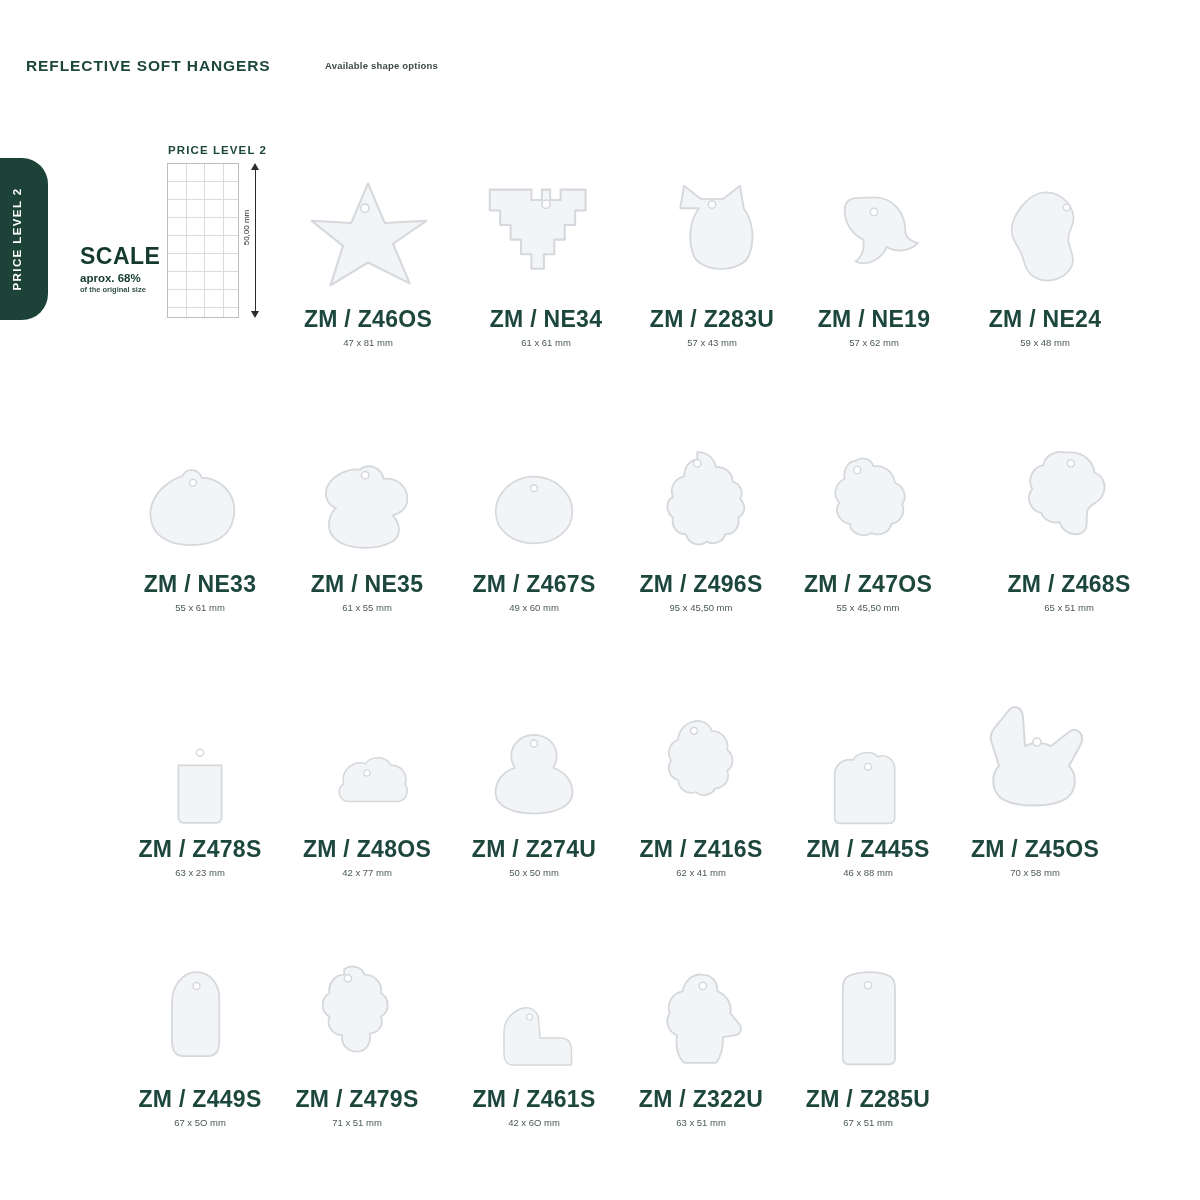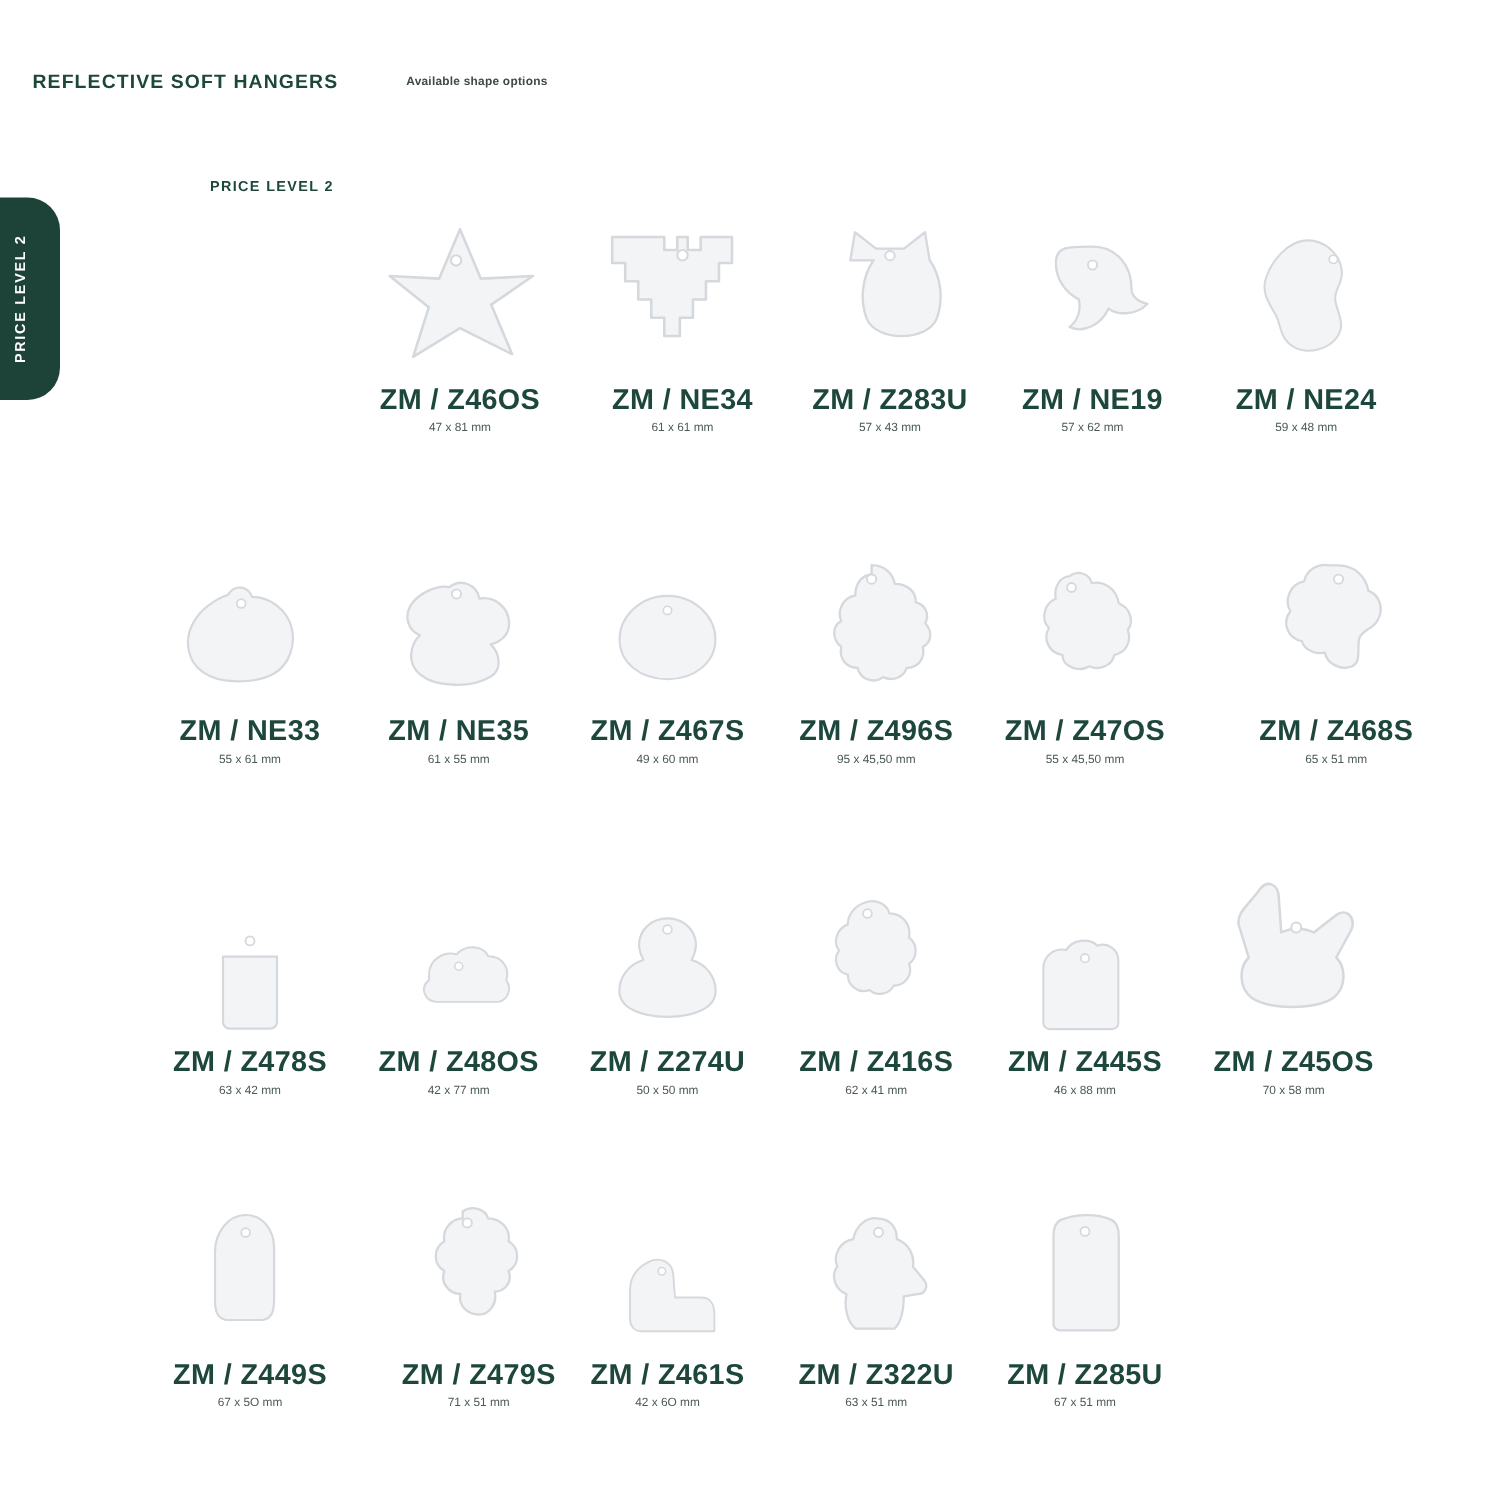--- a/index.html
+++ b/index.html
@@ -106,20 +106,34 @@
 
   <div class="header-title">REFLECTIVE SOFT HANGERS</div>
   <div class="header-sub">Available shape options</div>
 
   <div class="price-tab">
     <div class="price-tab-label">PRICE LEVEL 2</div>
   </div>
 
   <div class="pl-heading">PRICE LEVEL 2</div>
 
+  <div class="scale-block">
+    <div class="scale-grid"></div>
+    <div class="scale-arrow">
+      <div class="tipA"></div>
+        <div class="line"></div>
+        <div class="tipB"></div>
+      <div class="scale-arrow-label">50,00 mm</div>
+    </div>
+    <div class="scale-text">
+      <div class="s1">SCALE</div>
+      <div class="s2">aprox. 68%</div>
+      <div class="s3">of the original size</div>
+    </div>
+  </div>
 
   <div id="items-root">
       <div class="grid-item" style="left: 283px; top: 170px; width: 170px;">
         <div class="shape-area">
           <svg width="150" height="125" viewBox="0 0 120 120">
             <path d="M60,8 L76,46 L116,44 L84,66 L100,104 L60,84 L24,106 L36,68 L6,44 L44,46 Z" fill="#f3f4f6" stroke="#d5d8dc" stroke-width="2" stroke-linejoin="round"></path>
             <circle cx="57" cy="32" r="4" fill="#ffffff" stroke="#d5d8dc" stroke-width="1.6"></circle>
           </svg>
         </div>
         <div class="item-code">ZM / Z46OS</div>
@@ -226,21 +240,21 @@
         <div class="item-size">65 x 51 mm</div>
       </div>
       <div class="grid-item" style="left: 115px; top: 700px; width: 170px;">
         <div class="shape-area">
           <svg width="108" height="115" viewBox="0 0 120 120">
             <path d="M36,52 h48 v58 a6,6 0 0 1 -6,6 h-36 a6,6 0 0 1 -6,-6 Z" fill="#f3f4f6" stroke="#d5d8dc" stroke-width="2" stroke-linejoin="round"></path>
             <circle cx="60" cy="38" r="4" fill="#ffffff" stroke="#d5d8dc" stroke-width="1.6"></circle>
           </svg>
         </div>
         <div class="item-code">ZM / Z478S</div>
-        <div class="item-size">63 x 42  mm</div>
+        <div class="item-size">63 x 23  mm</div>
       </div>
       <div class="grid-item" style="left: 282px; top: 700px; width: 170px;">
         <div class="shape-area">
           <svg width="132" height="95" viewBox="0 0 120 120">
             <path d="M30,56 c0,-14 14,-24 28,-20 c8,-10 26,-10 32,2 c14,0 22,12 18,24 c6,8 2,20 -8,22 h-62 c-12,0 -18,-14 -8,-22 Z" fill="#f3f4f6" stroke="#d5d8dc" stroke-width="2" stroke-linejoin="round"></path>
             <circle cx="60" cy="48" r="4" fill="#ffffff" stroke="#d5d8dc" stroke-width="1.6"></circle>
           </svg>
         </div>
         <div class="item-code">ZM / Z48OS</div>
         <div class="item-size">42 x 77 mm</div>
@@ -288,21 +302,21 @@
       <div class="grid-item" style="left: 115px; top: 950px; width: 170px;">
         <div class="shape-area">
           <svg width="105" height="125" viewBox="0 0 120 120">
             <path d="M56,8 c16,0 26,14 26,30 v48 c0,10 -2,16 -10,18 h-34 c-8,-2 -10,-8 -10,-18 v-44 c0,-18 12,-34 28,-34 Z" fill="#f3f4f6" stroke="#d5d8dc" stroke-width="2" stroke-linejoin="round"></path>
             <circle cx="56" cy="24" r="4" fill="#ffffff" stroke="#d5d8dc" stroke-width="1.6"></circle>
           </svg>
         </div>
         <div class="item-code">ZM / Z449S</div>
         <div class="item-size">67 x 5O mm</div>
       </div>
-      <div class="grid-item" style="left: 298px; top: 950px; width: 170px;">
+      <div class="grid-item" style="left: 272px; top: 950px; width: 170px;">
         <div class="shape-area">
           <svg width="110" height="130" viewBox="0 0 120 120">
             <path d="M46,10 c8,-6 20,-2 22,6 c12,0 20,10 18,20 c10,6 10,20 0,26 c4,10 -4,18 -12,18 c2,10 -4,20 -14,20 c-10,0 -18,-8 -16,-18 c-10,0 -18,-10 -14,-20 c-10,-6 -10,-20 0,-26 c-2,-10 6,-20 16,-20 Z" fill="#f3f4f6" stroke="#d5d8dc" stroke-width="2" stroke-linejoin="round"></path>
             <circle cx="50" cy="20" r="4" fill="#ffffff" stroke="#d5d8dc" stroke-width="1.6"></circle>
           </svg>
         </div>
         <div class="item-code">ZM / Z479S</div>
         <div class="item-size">71 x 51 mm</div>
       </div>
       <div class="grid-item" style="left: 449px; top: 950px; width: 170px;">

